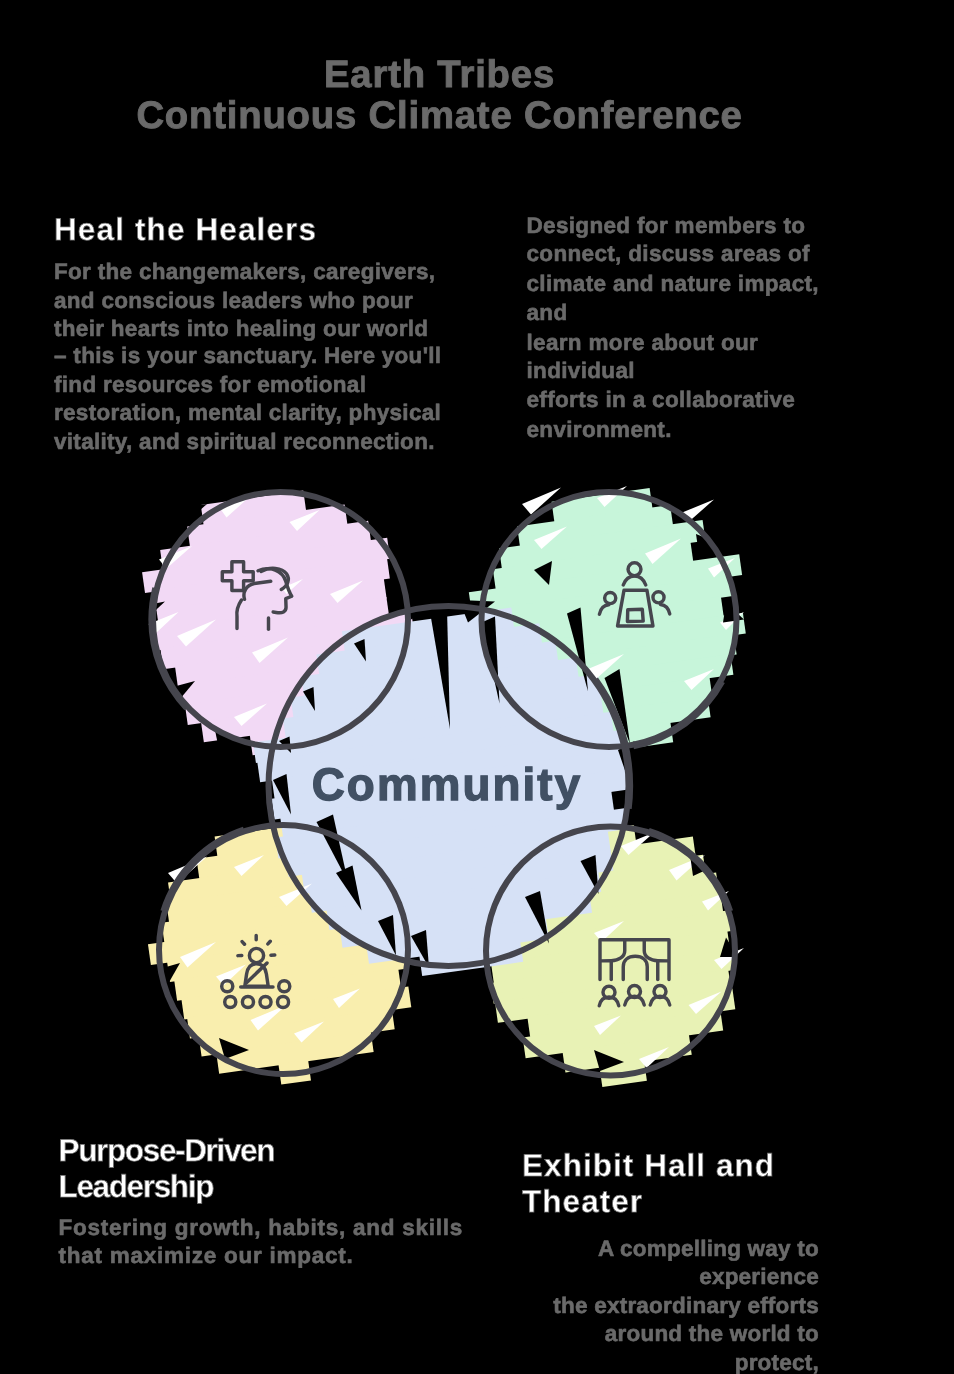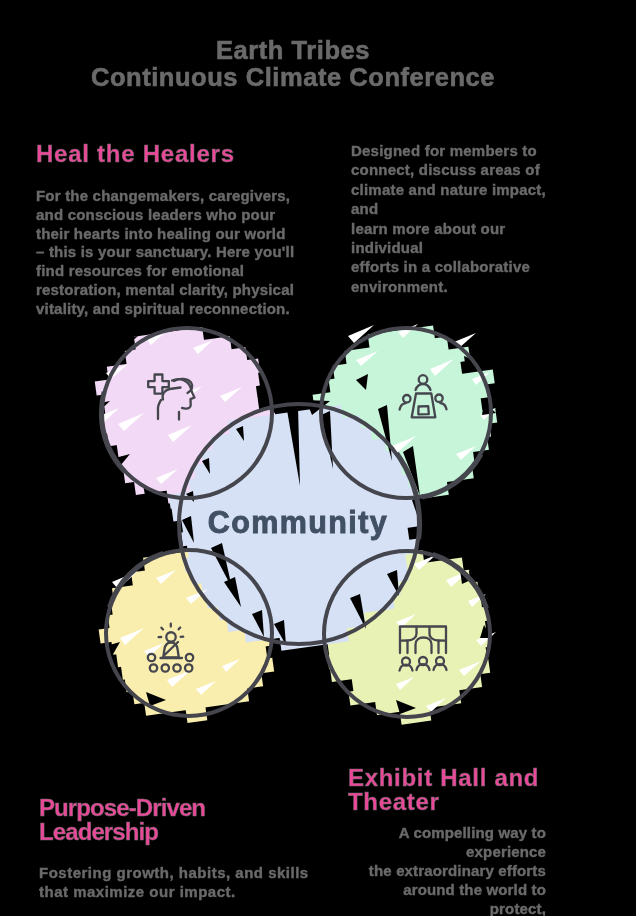--- a/index.html
+++ b/index.html
@@ -3,41 +3,41 @@
 <meta charset="utf-8">
 <style>
   html,body{margin:0;padding:0;background:#000;}
   .page{position:relative;width:546px;height:916px;background:#000;overflow:hidden;
         font-family:"Liberation Sans",sans-serif;}
   .title{position:absolute;left:-25px;top:37px;width:636px;text-align:center;-webkit-text-stroke:0.6px #6a6a6a;
          color:#6a6a6a;font-weight:700;font-size:25.5px;line-height:27px;letter-spacing:0.55px;}
   .h-heal{letter-spacing:0.75px !important;}
   .h-purp{letter-spacing:-0.9px !important;}
   .h-exh{letter-spacing:0.7px !important;}
-  h3{margin:0;color:#ec4899;-webkit-text-stroke:0.5px #696969;font-weight:700;font-size:24px;line-height:24px;letter-spacing:-0.25px;}
+  h3{margin:0;color:#ffffff;-webkit-text-stroke:0.5px #696969;font-weight:700;font-size:21px;line-height:24px;letter-spacing:-0.25px;}
   p{margin:0;color:#6a6a6a;-webkit-text-stroke:0.4px #6a6a6a;font-weight:700;font-size:15px;line-height:18.8px;letter-spacing:0px;}
   .blk{position:absolute;}
 </style>
 </head>
 <body>
 <div class="page">
   <div class="title">Earth Tribes<br>Continuous Climate Conference</div>
 
   <div class="blk" style="left:36px;top:142px;">
     <h3 class="h-heal">Heal the Healers</h3>
-    <p style="margin-top:21px;letter-spacing:0.2px;">For the changemakers, caregivers,<br>and conscious leaders who pour<br>their hearts into healing our world<br>– this is your sanctuary. Here you'll<br>find resources for emotional<br>restoration, mental clarity, physical<br>vitality, and spiritual reconnection.</p>
+    <p style="margin-top:7px;letter-spacing:0.2px;">For the changemakers, caregivers,<br>and conscious leaders who pour<br>their hearts into healing our world<br>– this is your sanctuary. Here you'll<br>find resources for emotional<br>restoration, mental clarity, physical<br>vitality, and spiritual reconnection.</p>
   </div>
 
   <div class="blk" style="left:351px;top:135px;">
     <p style="margin-top:6px;letter-spacing:0.22px;line-height:19.4px;">Designed for members to<br>connect, discuss areas of<br>climate and nature impact, and<br>learn more about our individual<br>efforts in a collaborative<br>environment.</p>
   </div>
 
-  <div class="blk" style="left:39px;top:796px;">
+  <div class="blk" style="left:39px;top:756px;">
     <h3 class="h-purp">Purpose-Driven<br>Leadership</h3>
-    <p style="margin-top:19px;letter-spacing:0.5px;line-height:19.4px;">Fostering growth, habits, and skills<br>that maximize our impact.</p>
+    <p style="margin-top:5px;letter-spacing:0.5px;line-height:19.4px;">Fostering growth, habits, and skills<br>that maximize our impact.</p>
   </div>
 
   <div class="blk" style="left:348px;top:766px;">
     <h3 class="h-exh">Exhibit Hall and<br>Theater</h3>
     <p style="margin-top:9px;letter-spacing:0.15px;line-height:19px;text-align:right;">A compelling way to experience<br>the extraordinary efforts<br>around the world to protect,<br>restore, and rewild Earth.</p>
   </div>
 
   <svg style="position:absolute;left:60px;top:320px;" width="440" height="410" viewBox="0 0 440 410">
 
     <g transform="rotate(-8 127 93)">

